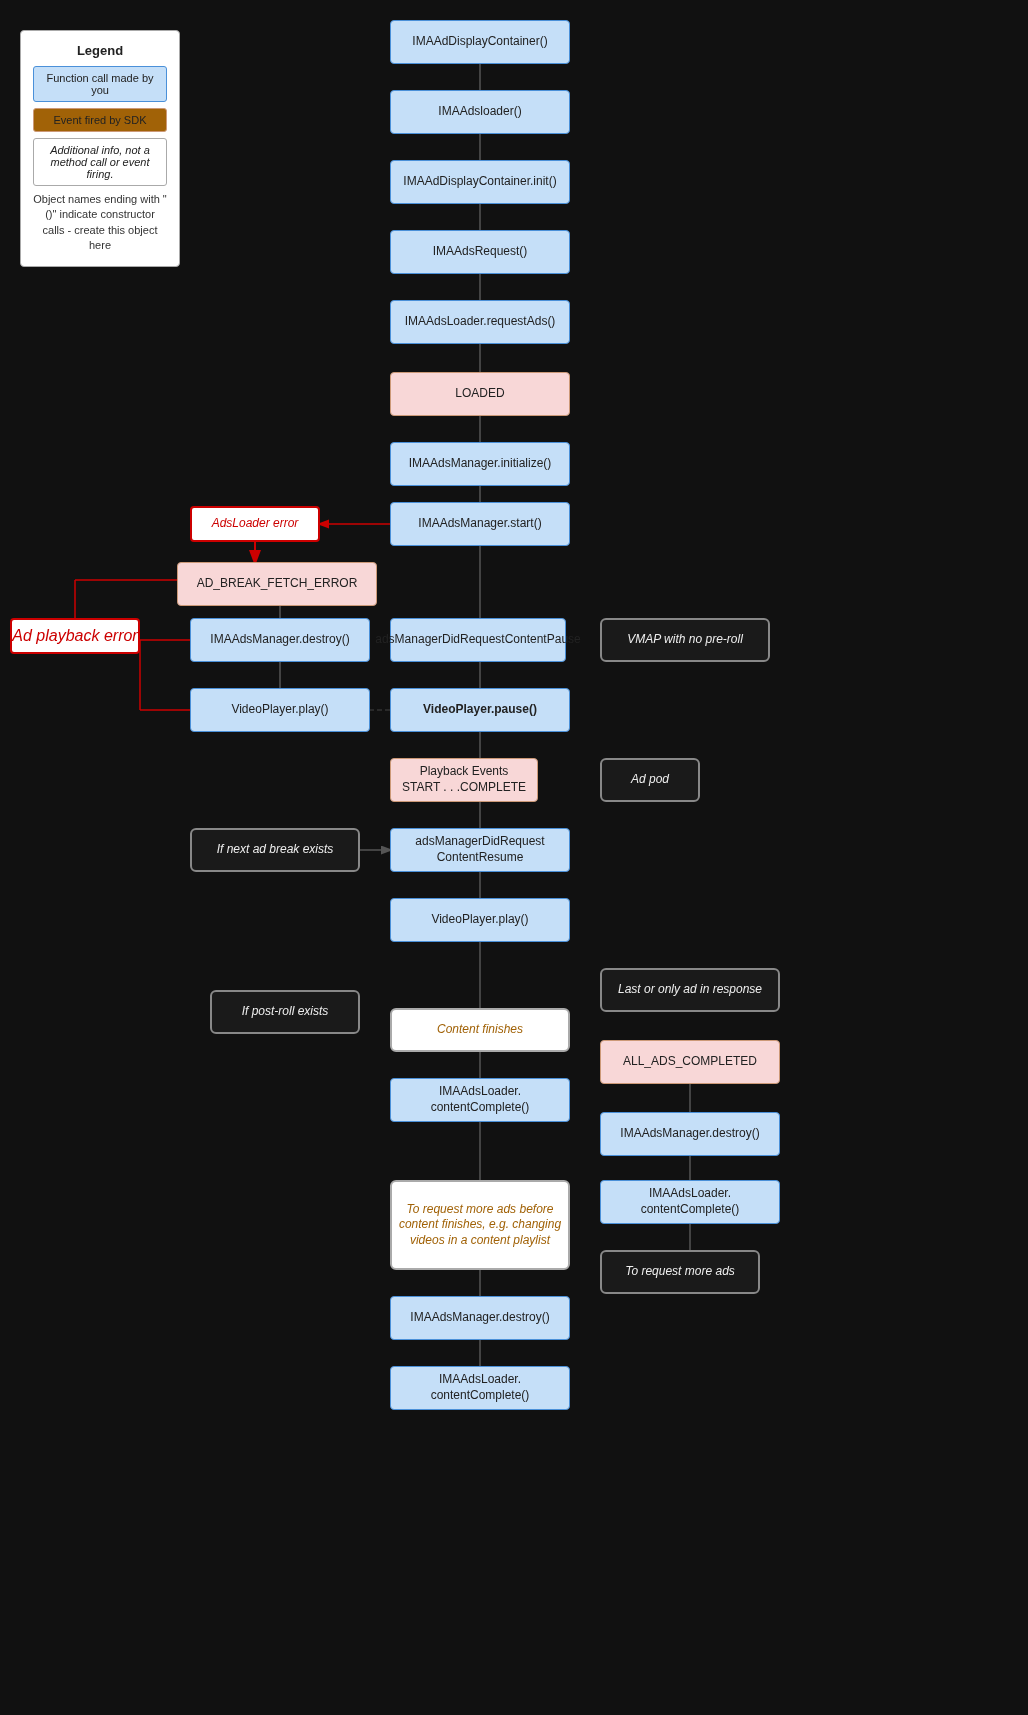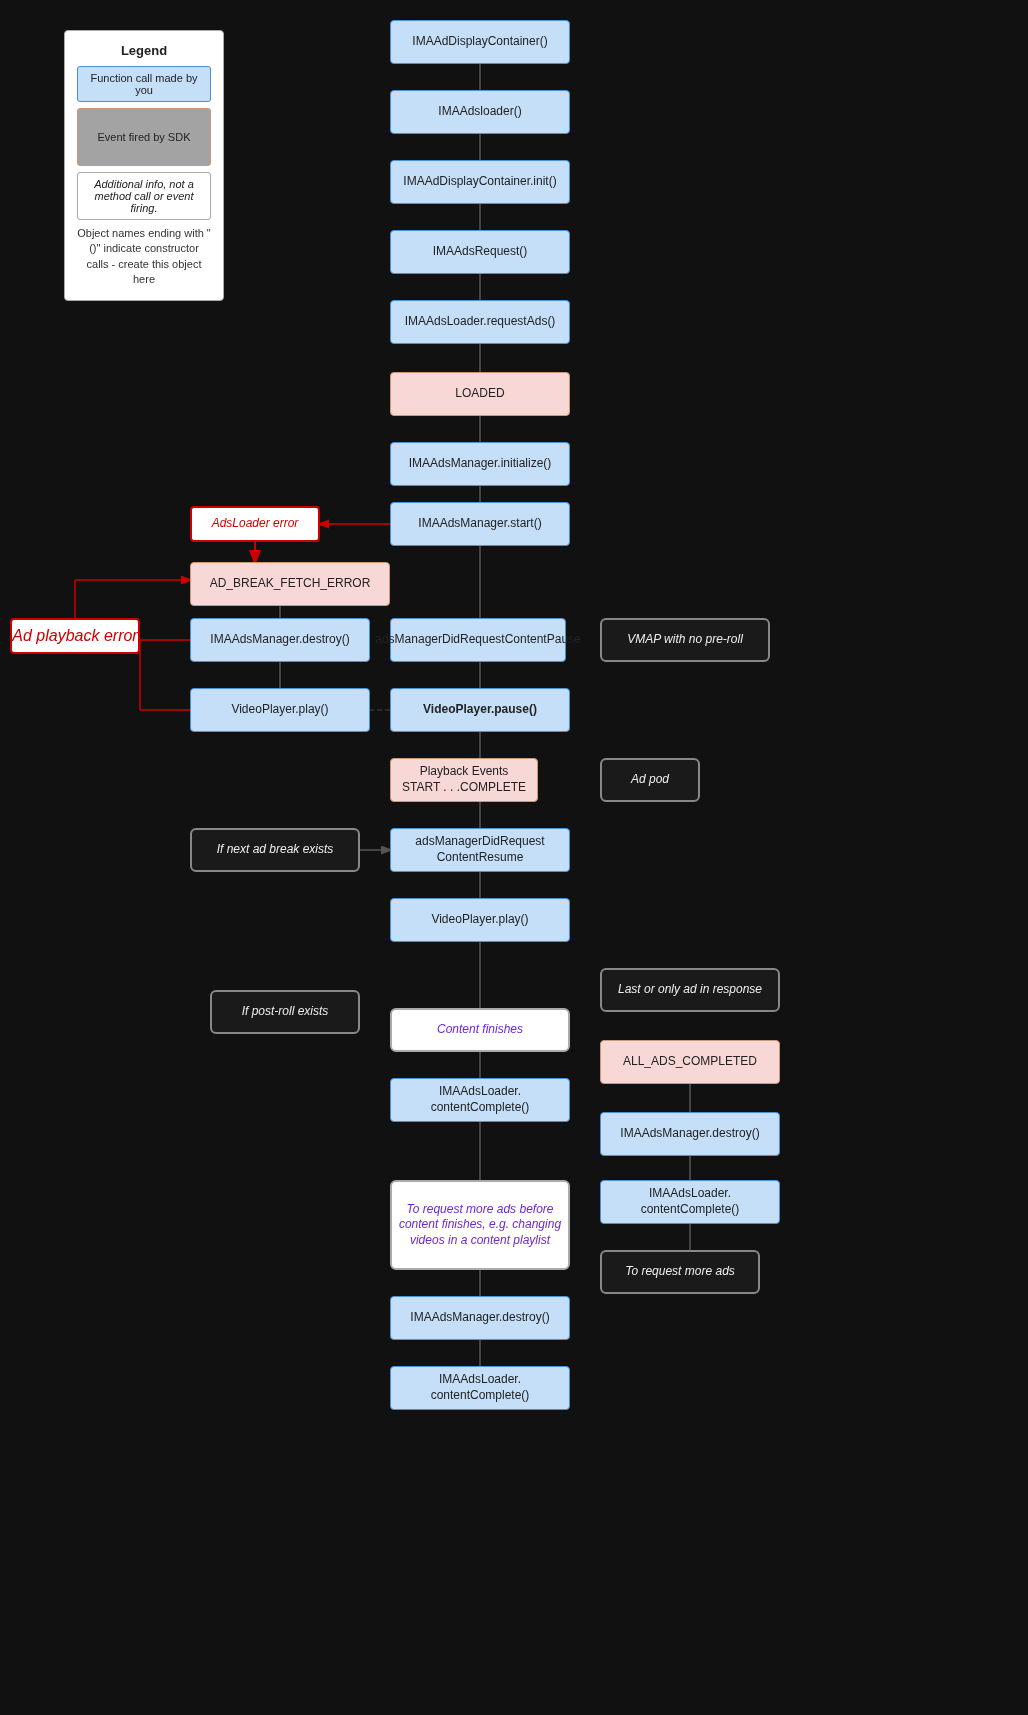--- a/index.html
+++ b/index.html
@@ -24,41 +24,40 @@
       top: 30px;
       left: 20px;
       background: white;
       border: 1px solid #aaa;
       border-radius: 4px;
       padding: 12px;
       width: 160px;
       font-size: 12px;
       color: #222;
       text-align: center;
-      margin-left: 44px;
     }
     .legend-title {
       font-weight: bold;
       font-size: 13px;
       margin-bottom: 8px;
     }
     .legend-box-blue {
       background: #c5dff8;
       border: 1px solid #4a90d9;
       border-radius: 3px;
       padding: 5px 8px;
       margin-bottom: 6px;
       font-size: 11px;
       text-align: center;
     }
     .legend-box-pink {
-      background: #a3a3a3;
+      background: #a16207;
       border: 1px solid #c97;
       border-radius: 3px;
-      padding: 22px 8px;
+      padding: 5px 8px;
       margin-bottom: 6px;
       font-size: 11px;
       text-align: center;
     }
     .legend-box-italic {
       background: white;
       border: 1px solid #aaa;
       border-radius: 3px;
       padding: 5px 8px;
       margin-bottom: 6px;
@@ -93,21 +92,21 @@
     .box-pink {
       background: #f8d7d7;
       border: 1px solid #c97;
       color: #222;
     }
     .box-white-italic {
       background: white;
       border: 2px solid #aaa;
       border-radius: 6px;
       font-style: italic;
-      color: #6d28d9;
+      color: #a16207;
     }
     .box-red-italic {
       background: white;
       border: 2px solid #cc0000;
       border-radius: 4px;
       font-style: italic;
       color: #cc0000;
     }
     .box-dark-italic {
       background: #1a1a1a;
@@ -232,21 +231,21 @@
       </div>
       <div class="box box-blue" style="left: 390px; top: 442px; width: 180px; height: 44px;">
         <span style="white-space: pre-line; font-size: 12px;">IMAAdsManager.​initialize()</span>
       </div>
       <div class="box box-red-italic" style="left: 190px; top: 506px; width: 130px; height: 36px;">
         <span style="white-space: pre-line; font-size: 12px;">AdsLoader error</span>
       </div>
       <div class="box box-blue" style="left: 390px; top: 502px; width: 180px; height: 44px;">
         <span style="white-space: pre-line; font-size: 12px;">IMAAdsManager.​start()</span>
       </div>
-      <div class="box box-pink" style="left: 190px; top: 562px; width: 200px; height: 44px;">
+      <div class="box box-pink" style="left: 177px; top: 562px; width: 200px; height: 44px;">
         <span style="white-space: pre-line; font-size: 12px;">AD_BREAK_FETCH_ERROR</span>
       </div>
       <div class="box box-red-italic" style="left: 10px; top: 618px; width: 130px; height: 36px;">
         <span style="white-space: pre-line; font-size: 16px;">Ad playback error</span>
       </div>
       <div class="box box-blue" style="left: 190px; top: 618px; width: 180px; height: 44px;">
         <span style="white-space: pre-line; font-size: 12px;">IMAAdsManager.​destroy()</span>
       </div>
       <div class="box box-blue" style="left: 390px; top: 618px; width: 176px; height: 44px;">
         <span style="white-space: pre-line; font-size: 12px;">adsManagerDidRequestContentPause</span>

